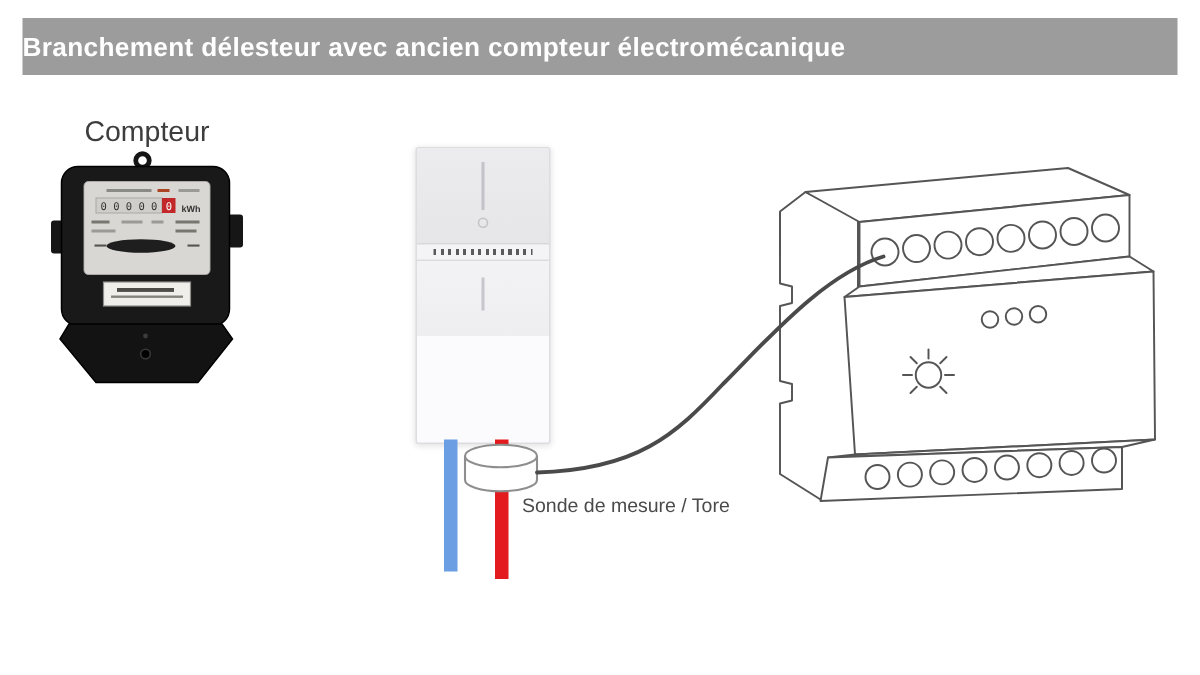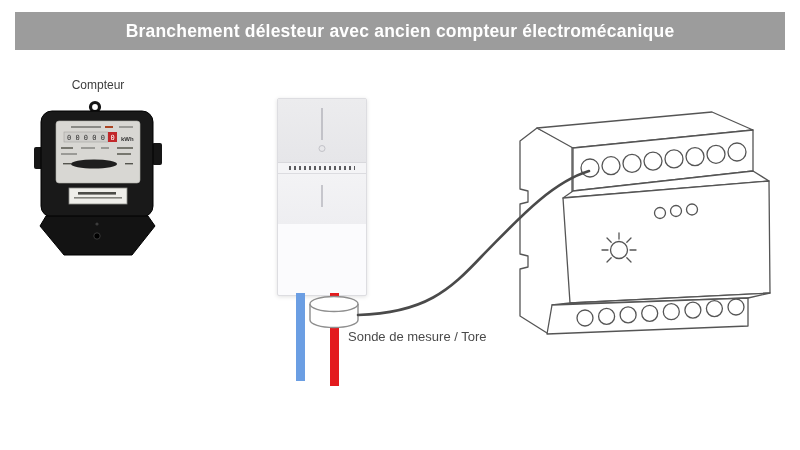--- a/index.html
+++ b/index.html
@@ -6,25 +6,25 @@
   #stage{
     position:relative;width:800px;height:450px;background:#ffffff;overflow:hidden;
     font-family:"Liberation Sans","DejaVu Sans",sans-serif;color:#3d3d3d;
   }
   .abs{position:absolute;}
 
   
   #title-bar{
     left:15px;top:12px;width:770px;height:38px;background:#9c9c9c;
     color:#ffffff;font-weight:bold;font-size:17.5px;line-height:38px;
-    text-align:center;letter-spacing:.2px;
-  }
-
-  
-  .section-label{font-size:12px;text-align:center;color:#3d3d3d;}
+    letter-spacing:.2px;
+  }
+
+  
+  .section-label{font-size:19px;text-align:center;color:#3d3d3d;}
   #label-meter{left:33px;top:78px;width:130px;}
   #label-breaker{left:228px;top:80px;width:190px;}
   #label-delesteur{left:573px;top:86px;width:122px;font-size:14px;}
 
   
   #breaker{
     left:277px;top:98px;width:90px;height:198px;background:#fbfbfd;
     border:1px solid #dddde1;border-radius:2px;
     box-shadow:0 1px 4px rgba(0,0,0,.12);box-sizing:border-box;
   }

